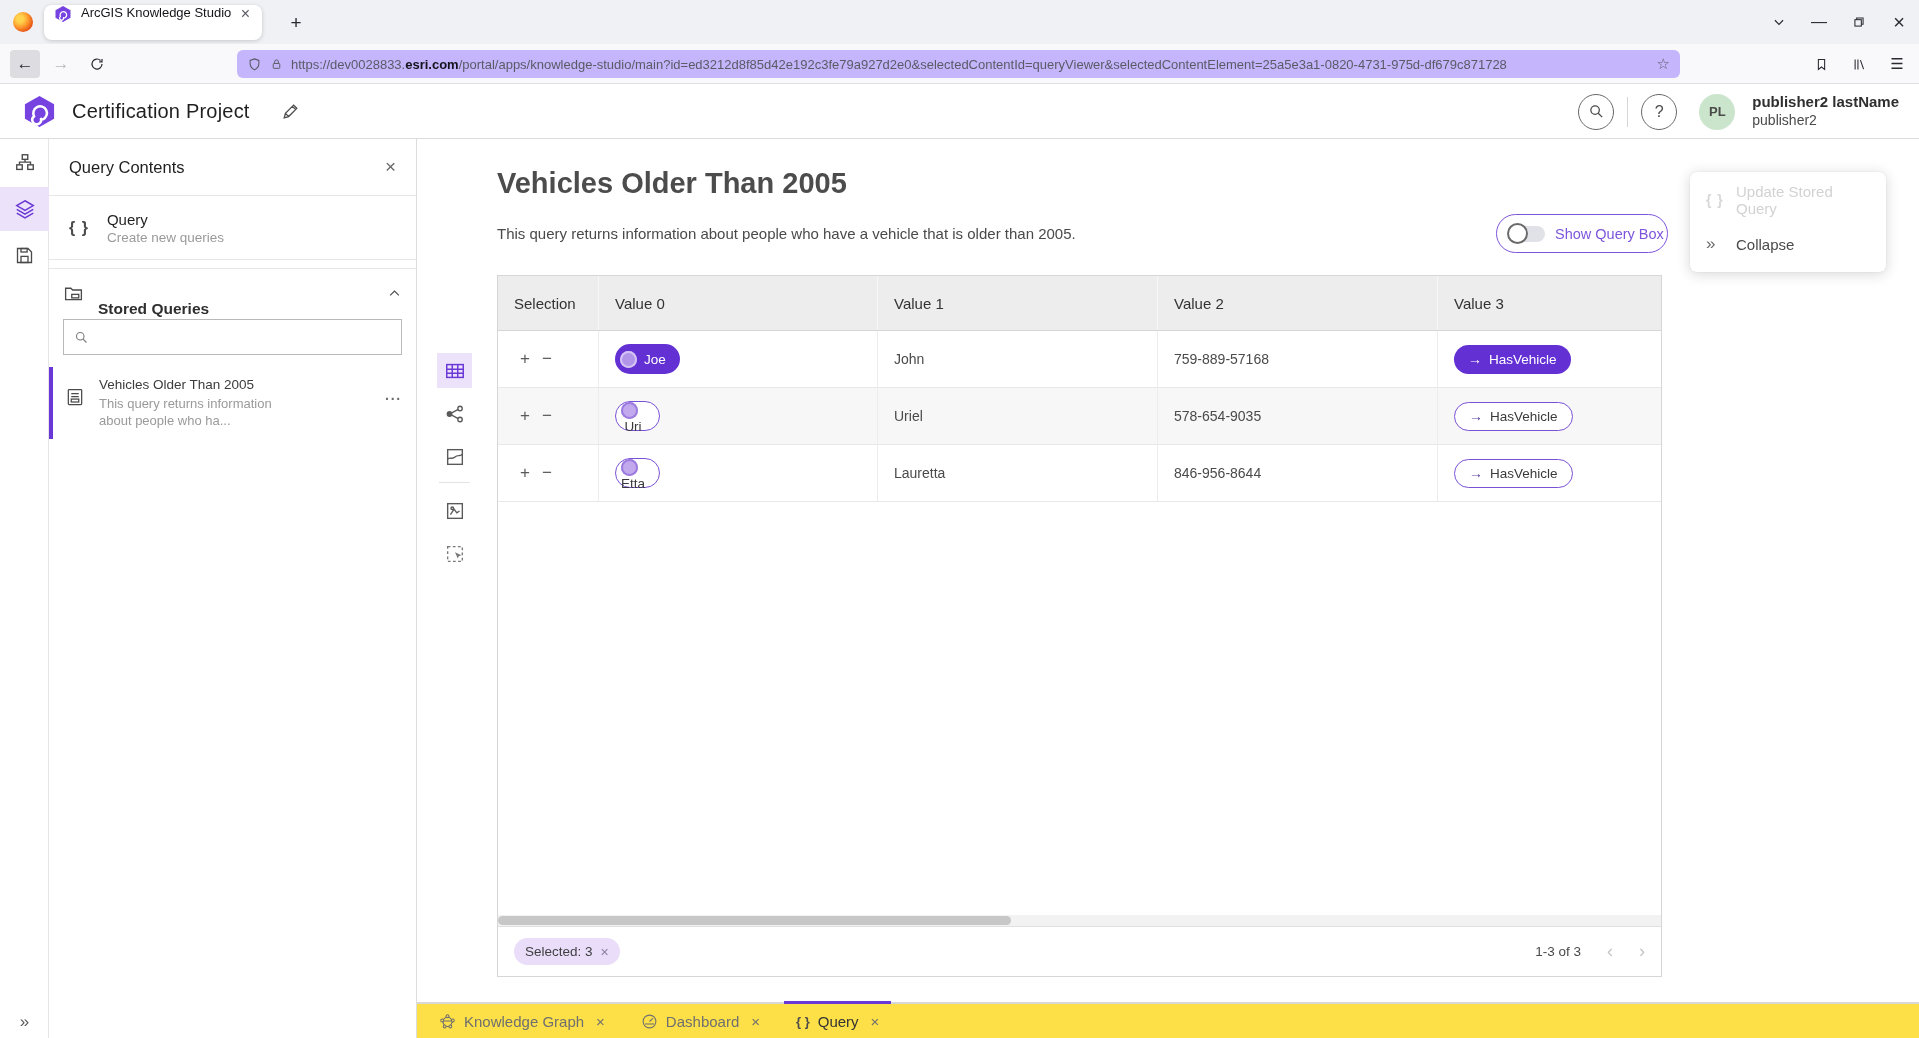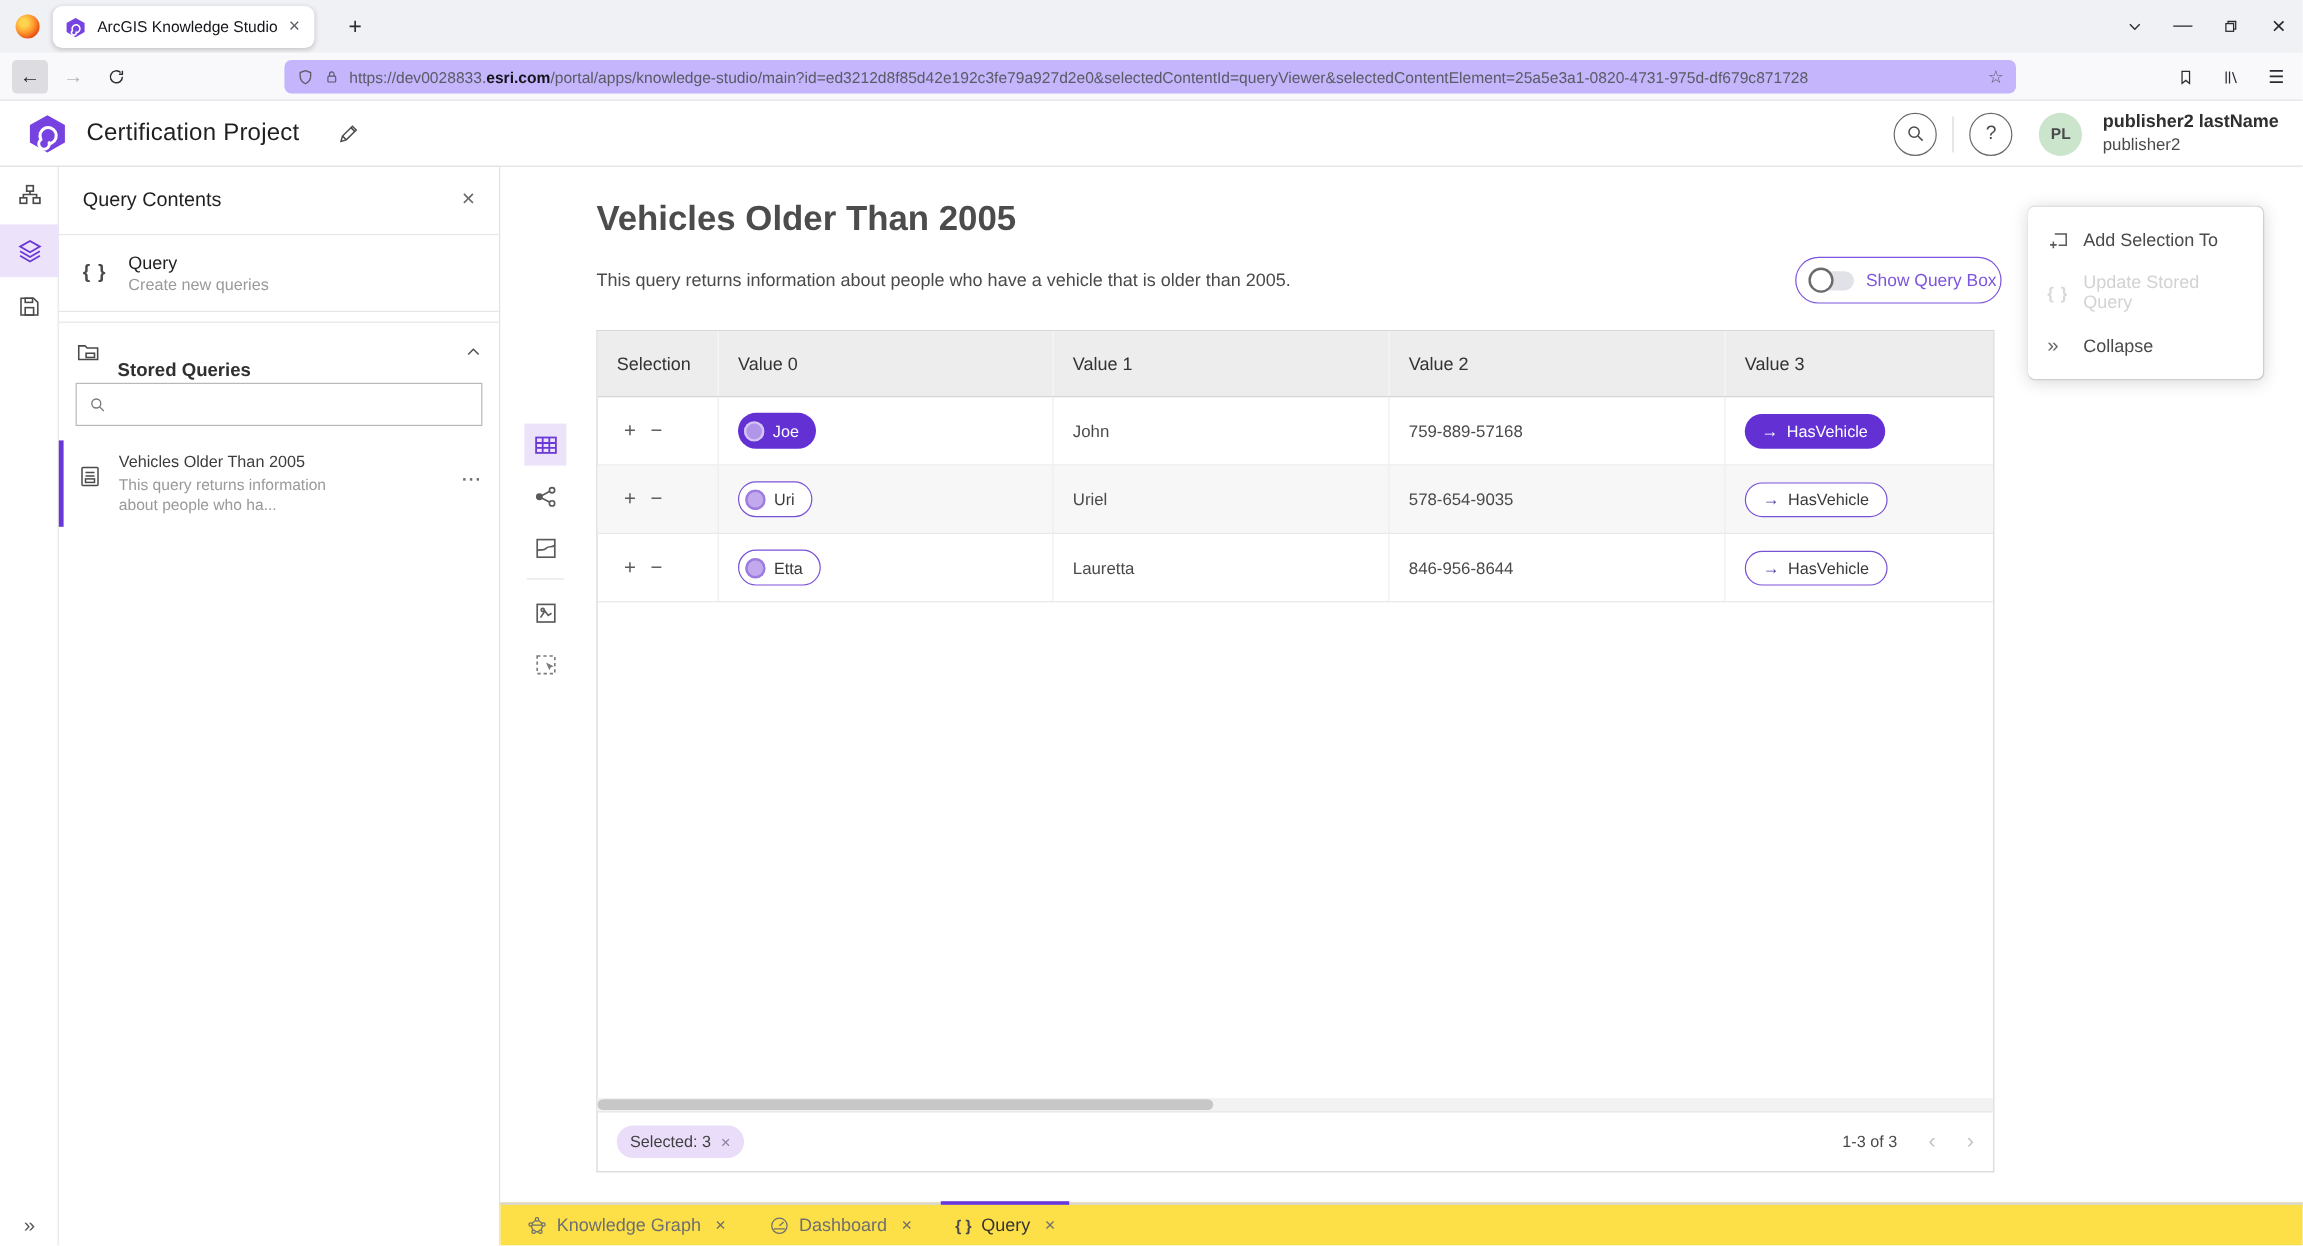--- a/index.html
+++ b/index.html
@@ -5,21 +5,21 @@
   * { margin:0; padding:0; box-sizing:border-box; }
   html,body { width:1919px; height:1038px; overflow:hidden; }
   body { font-family:"Liberation Sans", sans-serif; background:#fff; color:#4a4a4a; }
   .screen { position:relative; width:1919px; height:1038px; }
 
   
   .tabstrip { position:relative; height:44px; background:#f0f1f4; display:flex; align-items:center; }
   .ff-icon { position:absolute; left:13px; top:12px; width:20px; height:20px; border-radius:50%;
              background:radial-gradient(circle at 35% 35%, #ffd34d 18%, #ff9a2e 45%, #e1430e 80%); }
   .browser-tab { position:absolute; left:44px; top:5px; width:218px; height:35px; background:#fff;
-                 border-radius:8px; box-shadow:0 1px 4px rgba(0,0,0,.18); display:flex; align-items:center; padding:0 10px; }
+                 border-radius:8px; box-shadow:0 1px 4px rgba(0,0,0,.18); display:flex; align-items:flex-start; padding:0 10px; }
   .favicon { width:18px; height:18px; margin-right:9px; flex:none; }
   .tab-title { font-size:13px; color:#15141a; flex:1; white-space:nowrap; overflow:hidden; }
   .tab-close { font-size:16px; color:#5b5b66; padding:0 2px; cursor:pointer; }
   .new-tab { position:absolute; left:283px; top:10px; font-size:19px; color:#2b2a33; width:26px; height:26px;
              text-align:center; line-height:25px; border-radius:4px; }
   .strip-right { position:absolute; right:0; top:0; height:44px; display:flex; align-items:center; }
   .strip-btn { width:40px; height:44px; display:flex; align-items:center; justify-content:center; color:#2b2a33; }
   .strip-btn svg { stroke:#2b2a33; }
   .win-close { font-size:20px; }
 
@@ -109,21 +109,21 @@
   .c1 { width:279px; flex:none; }
   .c2 { width:280px; flex:none; }
   .c3 { width:280px; flex:none; }
   .c4 { flex:1; border-right:none; }
   .rowbtn { font-size:17px; color:#5a5a5a; width:22px; text-align:center; }
 
   .node-pill { display:inline-flex; align-items:center; height:30px; border-radius:15px; padding:0 14px 0 5px; }
   .node-pill .dot { width:17px; height:17px; border-radius:50%; margin-right:7px; flex:none; }
   .node-pill.filled { background:var(--accent-fill,#6330d4); color:#fff; font-size:13.5px; }
   .node-pill.filled .dot { background:#b195e8; box-shadow:inset 0 0 0 2px #d4c3f4; }
-  .node-pill.outline { border:1.5px solid #7a52d6; background:#fff; color:#3a3a3a; font-size:13.5px; }
+  .node-pill.outline { border:1.5px solid #7a52d6; background:#fff; color:#3a3a3a; font-size:13.5px;flex-direction:column; }
   .node-pill.outline .dot { background:#c2a9ee; box-shadow:inset 0 0 0 2px #9d7cdf; }
 
   .edge-pill { display:inline-flex; align-items:center; height:29px; border-radius:15px; padding:0 14px; font-size:13.5px; }
   .edge-pill .arr { margin-right:7px; font-size:14px; }
   .edge-pill.filled { background:var(--accent-fill,#6330d4); color:#fff; }
   .edge-pill.filled .arr { color:#fff; }
   .edge-pill.outline { border:1.5px solid #7a52d6; background:#fff; color:#3a3a3a; }
   .edge-pill.outline .arr { color:#56419e; }
 
   .tfiller { flex:1; }
@@ -453,29 +453,20 @@
             </span>
           <div class="pager">
             <span class="range-label">1-3 of 3</span>
             <span class="pg-btn">‹</span>
             <span class="pg-btn">›</span>
           </div>
         </div>
       </div>
 
       <div class="context-menu">
-        <div class="menu-item">
-          <span class="mi-icon">
-              <svg width="19" height="19" viewBox="0 0 24 24" fill="none" stroke="#5a5a5a" stroke-width="1.6">
-            <path d="M8 5 h12 v12 h-8"></path>
-                <path d="M6.5 13 v7 M3 16.5 h7"></path>
-              </svg>
-            </span>
-          <span>Add Selection To</span>
-        </div>
         <div class="menu-item disabled">
           <span class="mi-icon">
               <span class="mi-braces">{ }</span>
             </span>
           <span>Update Stored Query</span>
         </div>
         <div class="menu-item">
           <span class="mi-icon">
               <span class="mi-chev">»</span>
             </span>

